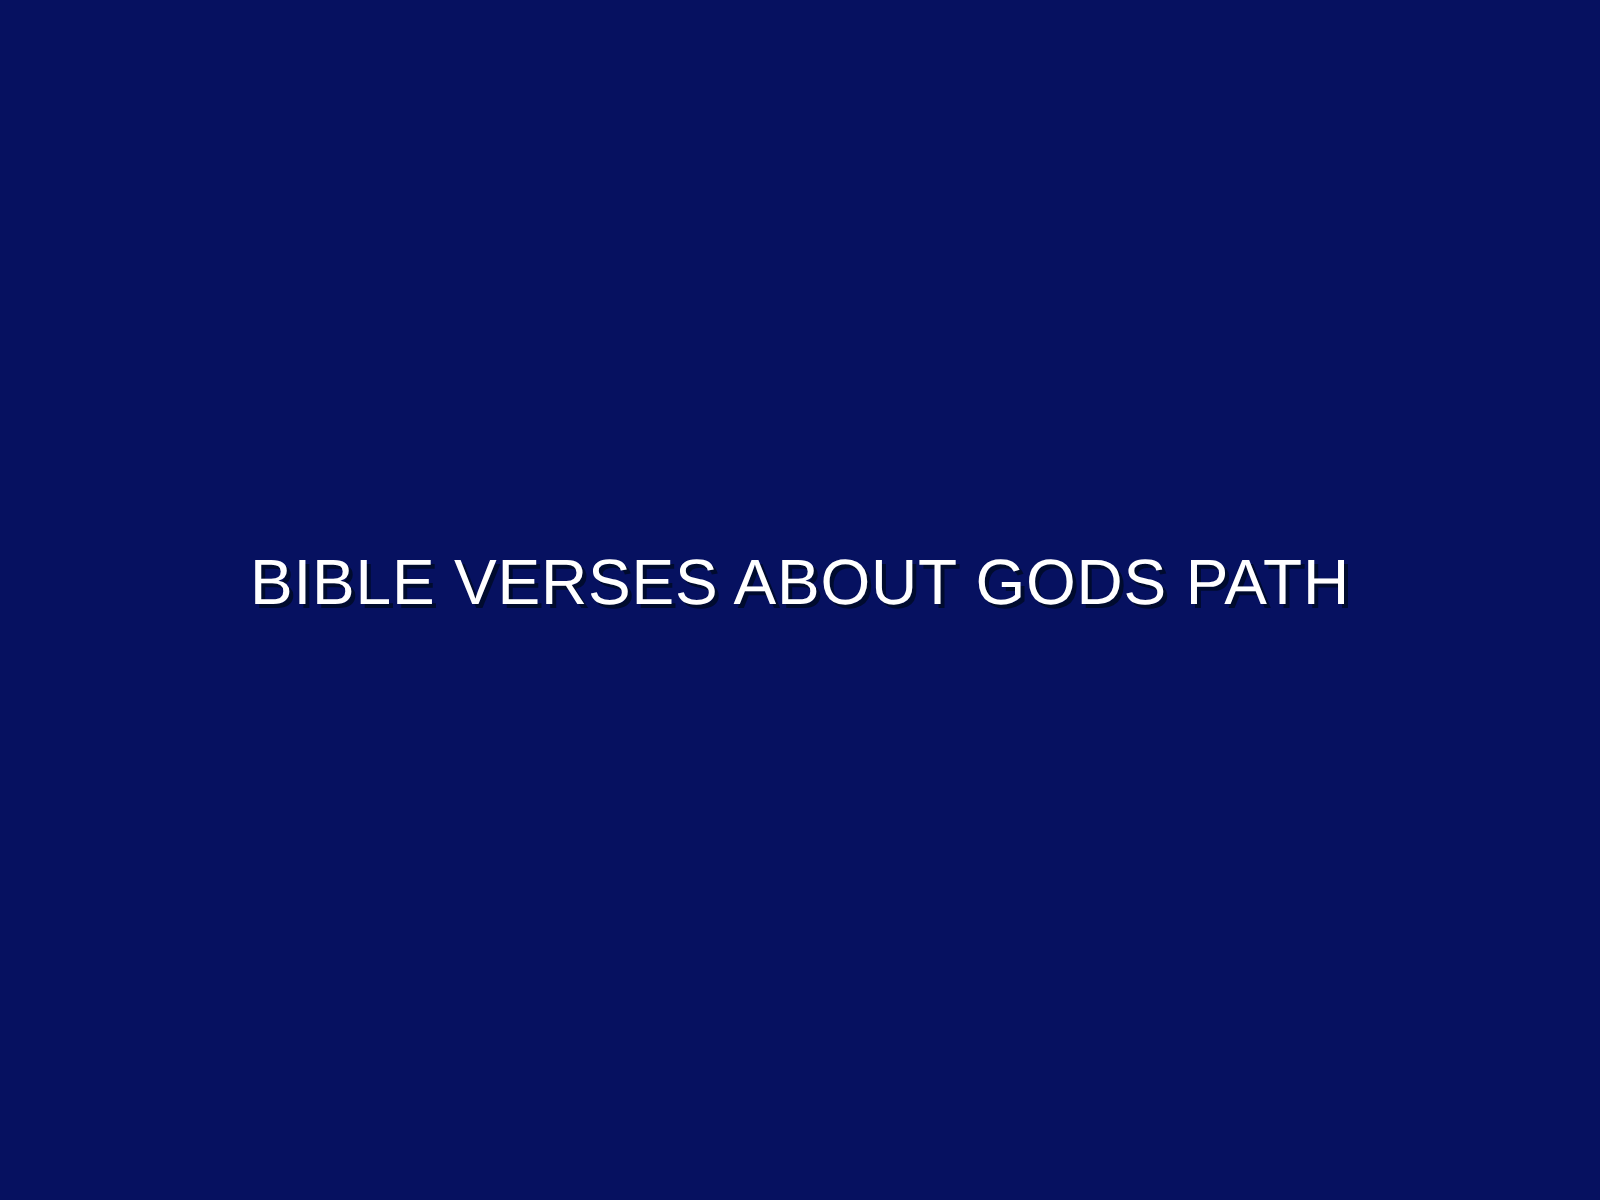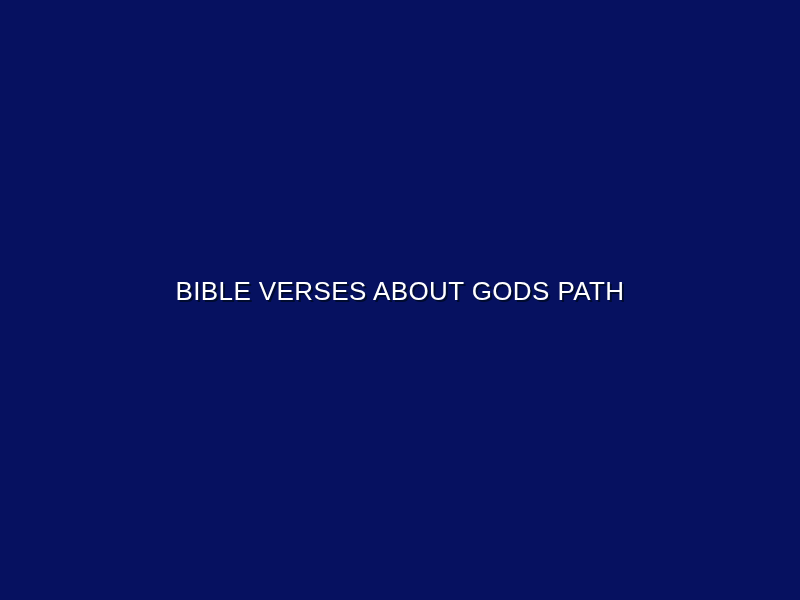--- a/index.html
+++ b/index.html
@@ -28,21 +28,21 @@
     user-select: none;
   }
 
   #banner-title {
     display: block;
     margin: 0;
     padding: 0 24px;
     max-width: 760px;
     text-align: center;
     font-family: "Liberation Sans", sans-serif;
-    font-size: 26px;
+    font-size: 32px;
     font-weight: 400;
     line-height: 1.12;
     letter-spacing: 0.4px;
     color: #ffffff;
     text-transform: uppercase;
     white-space: nowrap;
     text-shadow: 2px 2px 0 #000b2e;
     
     transform: translateY(-8px);
   }

